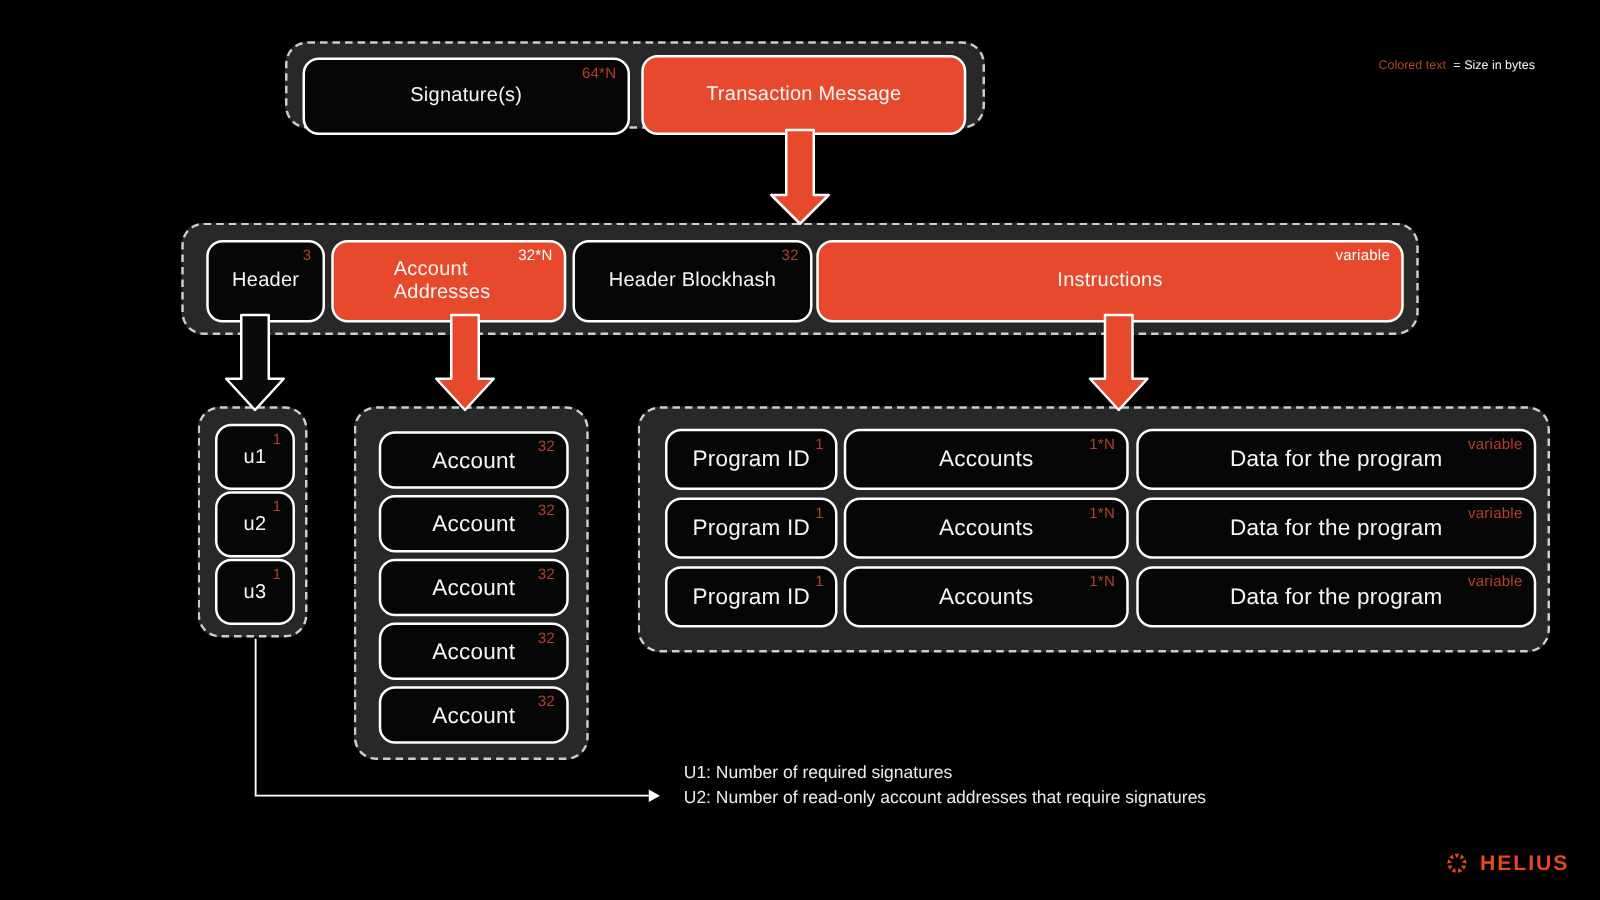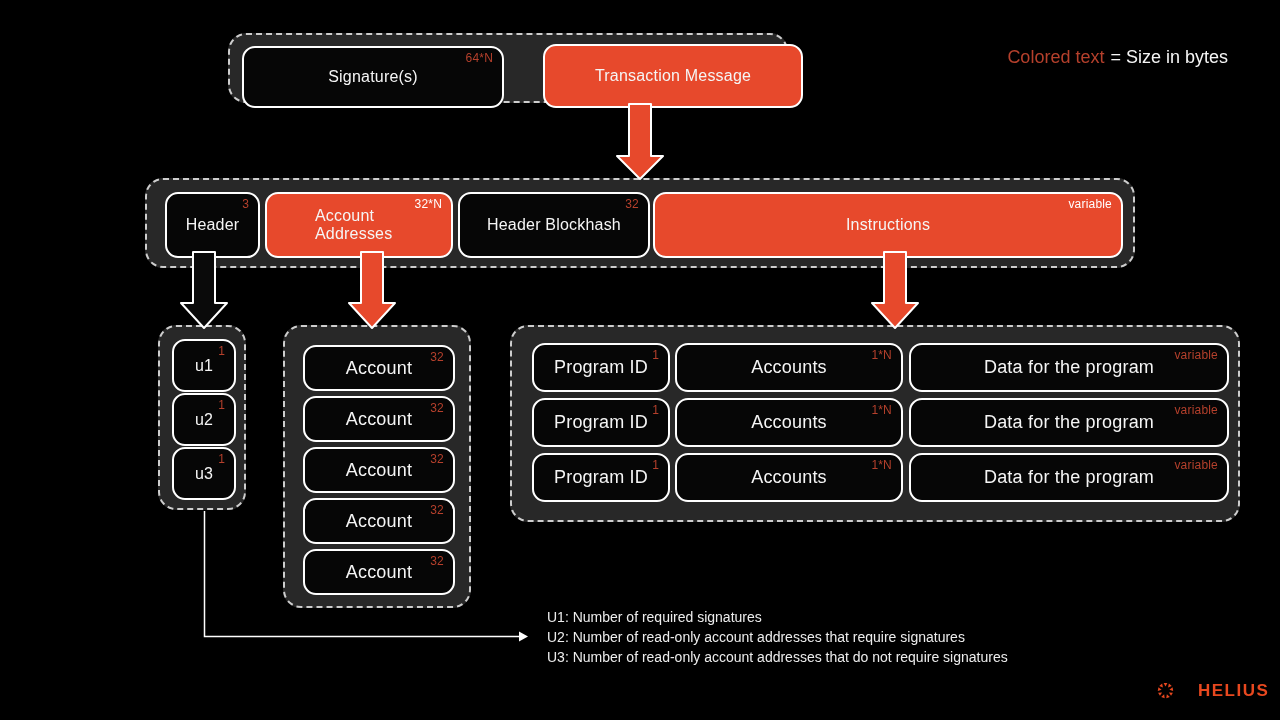--- a/index.html
+++ b/index.html
@@ -25,55 +25,55 @@
   }
   .node.red{background:var(--accent);}
   .node-label{font-size:16px;color:#f5f5f5;letter-spacing:.2px;}
   .node.sm .node-label{font-size:18px;}
   .size-tag{
     position:absolute;top:3px;right:9px;font-size:12px;color:var(--label-red);
     letter-spacing:.2px;
   }
   .node.red .size-tag{color:#fff;}
   #legend{
-    position:absolute;top:47px;right:52px;font-size:18px;white-space:nowrap;
+    position:absolute;top:47px;right:52px;font-size:10px;white-space:nowrap;
   }
   #legend .legend-red{color:var(--label-red);}
   #legend .legend-white{color:#f5f5f5;margin-left:6px;}
   #arrow-layer{position:absolute;left:0;top:0;width:1280px;height:720px;pointer-events:none;}
   .arrow-red{fill:var(--accent);stroke:#fff;stroke-width:2;stroke-linejoin:round;}
   .arrow-dark{fill:#0a0a0a;stroke:#fff;stroke-width:2;stroke-linejoin:round;}
   .connector-line{fill:none;stroke:#fff;stroke-width:1.5;}
   .connector-head{fill:#fff;stroke:none;}
   #footnotes{
     position:absolute;left:547px;top:607px;font-size:14px;line-height:20px;color:#ececec;
   }
   #brand-logo{
-    position:absolute;left:1153px;top:678px;display:flex;align-items:center;gap:20px;
+    position:absolute;left:1153px;top:678px;display:flex;align-items:center;gap:6px;
   }
   #brand-wordmark{
     font-size:17px;font-weight:bold;letter-spacing:1.5px;color:var(--brand);
   }
   .ico{display:block;}
 </style>
 </head>
 <body>
 
 <div id="canvas">
 
   <div id="legend">
     <span class="legend-red">Colored text</span><span class="legend-white">= Size in bytes</span>
   </div>
 
   <div class="dashed-container" style="left:228px;top:33px;width:560px;height:70px;">
     <div class="node" style="left:12px;top:11px;width:262px;height:62px;">
       <span class="size-tag">64*N</span>
       <span class="node-label">Signature(s)</span>
     </div>
-    <div class="node red" style="left:283px;top:9px;width:260px;height:64px;margin-left:30px;">
+    <div class="node red" style="left:283px;top:9px;width:260px;height:64px;">
       <span class="node-label">Transaction Message</span>
     </div>
   </div>
 
   <div class="dashed-container" style="left:145px;top:178px;width:990px;height:90px;">
     <div class="node" style="left:18px;top:12px;width:95px;height:66px;">
       <span class="size-tag">3</span>
       <span class="node-label">Header</span>
     </div>
     <div class="node red" style="left:118px;top:12px;width:188px;height:66px;padding-left:48px;">
@@ -166,21 +166,20 @@
     </div>
     <div class="node sm" style="left:397px;top:126px;width:320px;height:49px;">
       <span class="size-tag">variable</span>
       <span class="node-label">Data for the program</span>
     </div>
   </div>
 
   <div id="footnotes">
     <div>U1: Number of required signatures</div>
     <div>U2: Number of read-only account addresses that require signatures</div>
-    <div>U3: Number of read-only account addresses that do not require signatures</div>
   </div>
 
   <svg id="arrow-layer" viewBox="0 0 1280 720" xmlns="http://www.w3.org/2000/svg">
     <path class="arrow-red" d="M629,104 L651,104 L651,156 L663,156 L640,179 L617,156 L629,156 Z"></path>
     <path class="arrow-dark" d="M193,252 L215,252 L215,303 L227,303 L204,328 L181,303 L193,303 Z"></path>
     <path class="arrow-red" d="M361,252 L383,252 L383,303 L395,303 L372,328 L349,303 L361,303 Z"></path>
     <path class="arrow-red" d="M884,252 L906,252 L906,303 L918,303 L895,328 L872,303 L884,303 Z"></path>
     <path class="connector-line" d="M204.5,511 L204.5,636.5 L519,636.5"></path>
     <path class="connector-head" d="M519,631.5 L528,636.5 L519,641.5 Z"></path>
   </svg>

